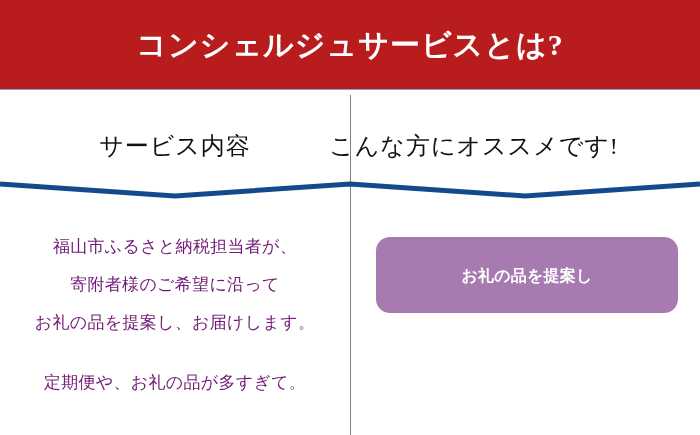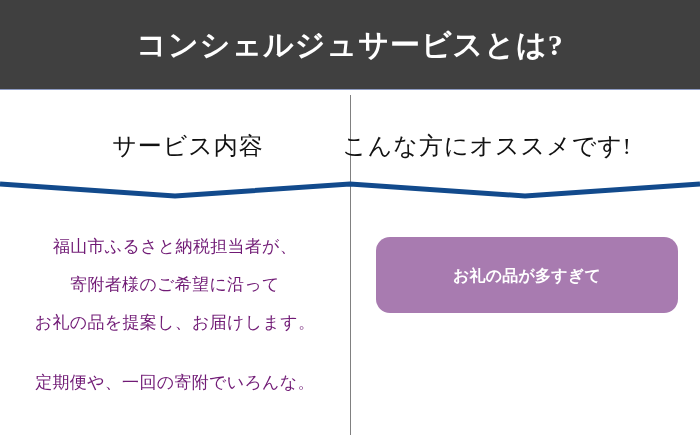--- a/index.html
+++ b/index.html
@@ -21,21 +21,21 @@
     overflow: hidden;
   }
 
   
   .banner {
     position: absolute;
     left: 0;
     top: 0;
     width: 700px;
     height: 89px;
-    background: #404040;
+    background: #b91c1c;
     display: flex;
     align-items: center;
     justify-content: center;
   }
   .banner-title {
     color: #ffffff;
     font-family: "Liberation Serif", "DejaVu Serif", serif;
     font-size: 30px;
     font-weight: bold;
     letter-spacing: 1px;
@@ -62,21 +62,20 @@
   }
 
   
   .section-head {
     position: absolute;
     top: 128px;
     height: 36px;
     display: flex;
     align-items: center;
     justify-content: center;
-    padding-left: 13px;
   }
   .section-head.left  { left: 0;     width: 350px; }
   .section-head.right { left: 334px; width: 280px; }
   .section-head-text {
     color: #111111;
     font-family: "Liberation Serif", "DejaVu Serif", serif;
     font-size: 24px;
     font-weight: normal;
     letter-spacing: 1px;
     white-space: nowrap;
@@ -157,21 +156,21 @@
 
   <svg class="chevron" viewBox="0 0 700 32" preserveAspectRatio="none">
     <polyline points="0,9 175,21 350,9 525,21 700,9" fill="none" stroke="#124a8c" stroke-width="5" stroke-linejoin="miter" vector-effect="non-scaling-stroke"></polyline>
   </svg>
 
   <div class="body-copy">
     <div class="body-line">福山市ふるさと納税担当者が、</div>
     <div class="body-line">寄附者様のご希望に沿って</div>
     <div class="body-line">お礼の品を提案し、お届けします。</div>
     <div class="body-line spacer"></div>
-    <div class="body-line">定期便や、一回の寄附でいろんな。</div>
+    <div class="body-line">定期便や、お礼の品が多すぎて。</div>
   </div>
 
   <div class="pill pill-1">
-    <div class="pill-line">お礼の品が多すぎて</div>
+    <div class="pill-line">お礼の品を提案し</div>
   </div>
 
 
 </div>
 
 </body></html>

